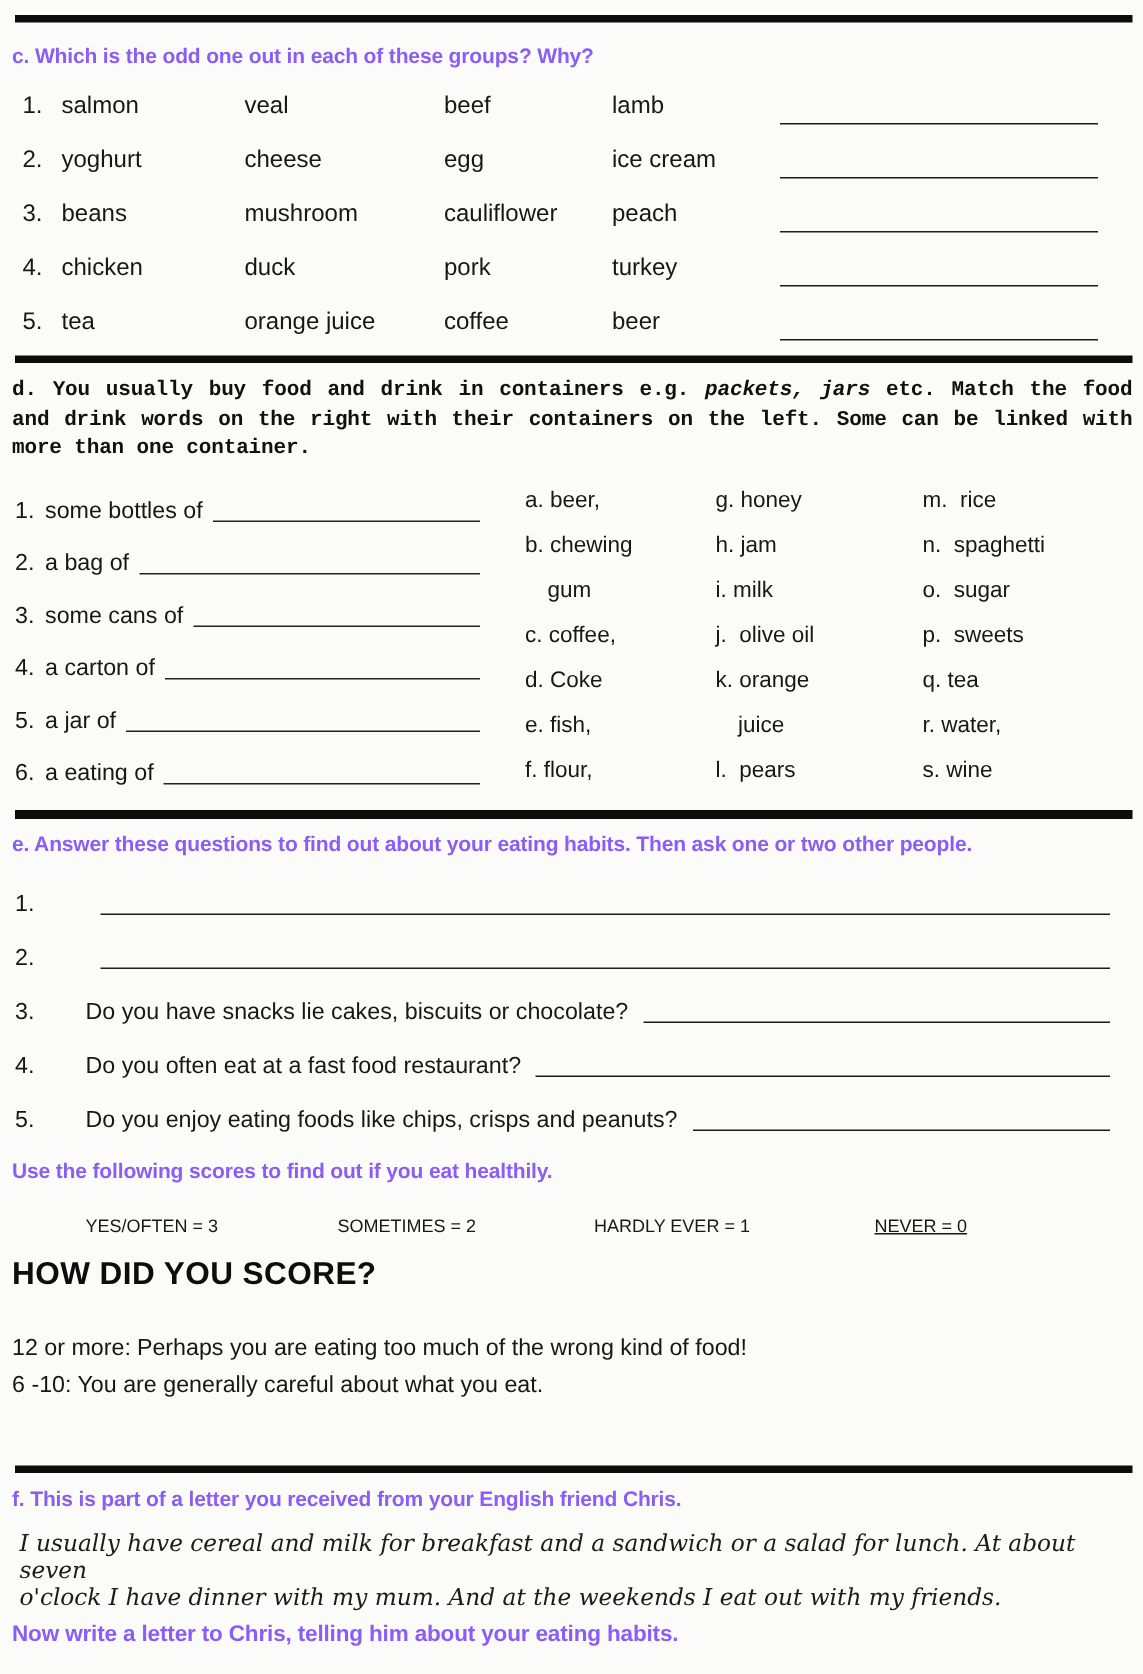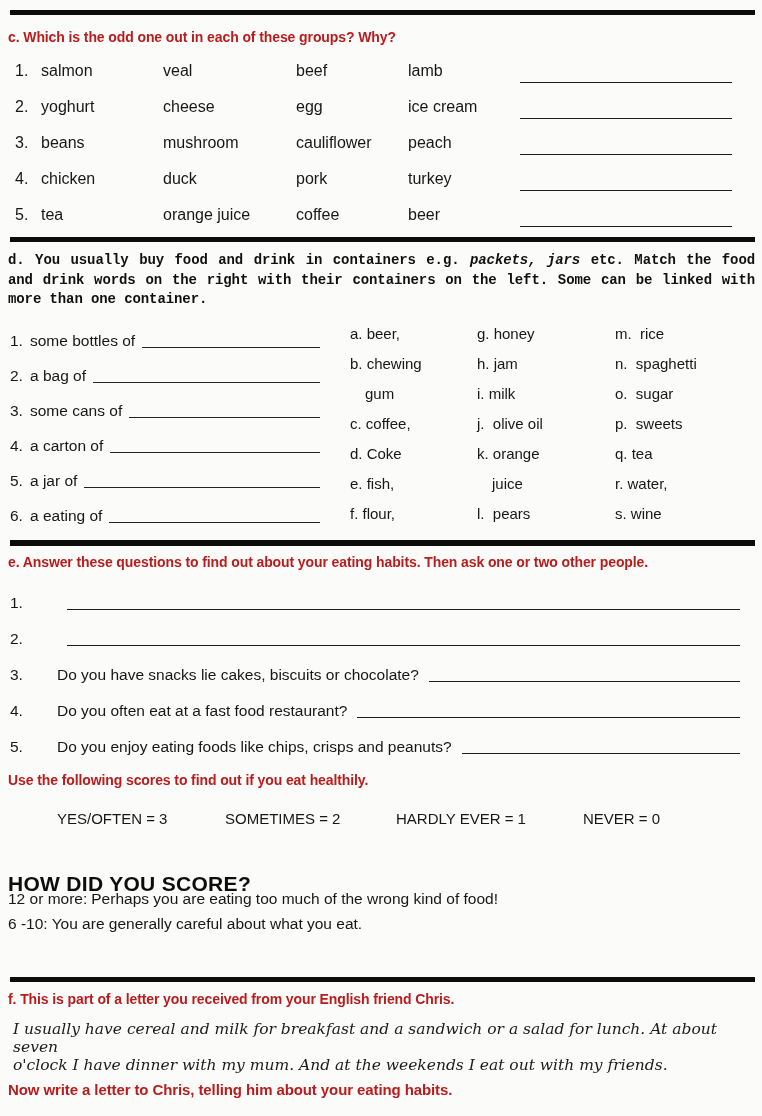--- a/index.html
+++ b/index.html
@@ -6,21 +6,21 @@
   body{
     width:762px;height:1116px;
     background:#fbfbfa;
     font-family:"Liberation Sans", sans-serif;
     color:#171717;
     position:relative;
     overflow:hidden;
   }
   .abs{position:absolute;}
   .bar{position:absolute;left:10px;width:745px;height:5px;background:#0c0c0c;}
-  .heading{font-weight:bold;font-size:14px;letter-spacing:-0.1px;color:#b91c1c;}
+  .heading{font-weight:bold;font-size:14px;letter-spacing:-0.1px;color:#8b5cf6;}
   
   .c-rows{top:53px;left:0;width:762px;}
   .c-row{display:flex;height:36px;align-items:center;font-size:16px;padding-left:15px;}
   .c-num{width:26px;}
   .c-w1{width:122px;}
   .c-w2{width:133px;}
   .c-w3{width:112px;}
   .c-w4{width:112px;}
   .c-blank{width:212px;height:19px;border-bottom:1.6px solid #1c1c1c;align-self:center;margin-top:4px;}
   
@@ -35,23 +35,23 @@
   .d-line.cont{padding-left:15px;}
   .d-col2{top:325px;left:350px;}
   .d-col3{top:325px;left:477px;}
   .d-col4{top:325px;left:615px;}
   
   .e-rows{top:592px;left:0;width:762px;}
   .e-row{display:flex;align-items:flex-end;height:20px;margin-bottom:16px;font-size:15.5px;padding:0 22px 0 10px;}
   .e-num{width:47px;}
   .e-q{white-space:nowrap;}
   .e-blank{flex:1;border-bottom:1.6px solid #1c1c1c;margin:0 0 2px 10px;height:14px;}
-  .scores-row{top:810px;left:0;width:702px;height:20px;font-size:15px;}
+  .scores-row{top:810px;left:0;width:702px;height:20px;font-size:12px;}
   .scores-row span{position:absolute;white-space:pre;}
-  .score-h{top:872px;left:8px;font-size:21px;font-weight:bold;letter-spacing:0.3px;color:#0d0d0d;text-align:center;}
+  .score-h{top:838px;left:8px;font-size:21px;font-weight:bold;letter-spacing:0.3px;color:#0d0d0d;text-align:center;}
   .results{top:887px;left:8px;font-size:15.5px;}
   .res-row{display:flex;line-height:24.5px;}
   .res-range{margin-right:4px;white-space:pre;}
   
   .letter{top:1020px;left:13px;width:734px;font-family:"DejaVu Serif", serif;font-style:italic;font-size:15.5px;line-height:18px;color:#1b1b1b;}
   .closing{font-size:15px;}
 </style>
 </head>
 <body>
 
@@ -200,21 +200,21 @@
     <span class="e-blank"></span>
   </div>
 </div>
 
 <div class="abs heading" style="top:772px;left:8px;">Use the following scores to find out if you eat healthily.</div>
 
 <div class="abs scores-row">
   <span style="left:57px;">YES/OFTEN = 3</span>
   <span style="left:225px;">SOMETIMES = 2</span>
   <span style="left:396px;">HARDLY EVER = 1</span>
-  <span style="left:583px;">NEVER = 0</span>
+  <span style="left:583px;text-decoration:underline;">NEVER = 0</span>
 </div>
 
 <div class="abs score-h">HOW DID YOU SCORE?</div>
 
 <div class="abs results">
   <div class="res-row">
     <span class="res-range">12 or more:</span>
     <span>Perhaps you are eating too much of the wrong kind of food!</span>
   </div>
   <div class="res-row">

